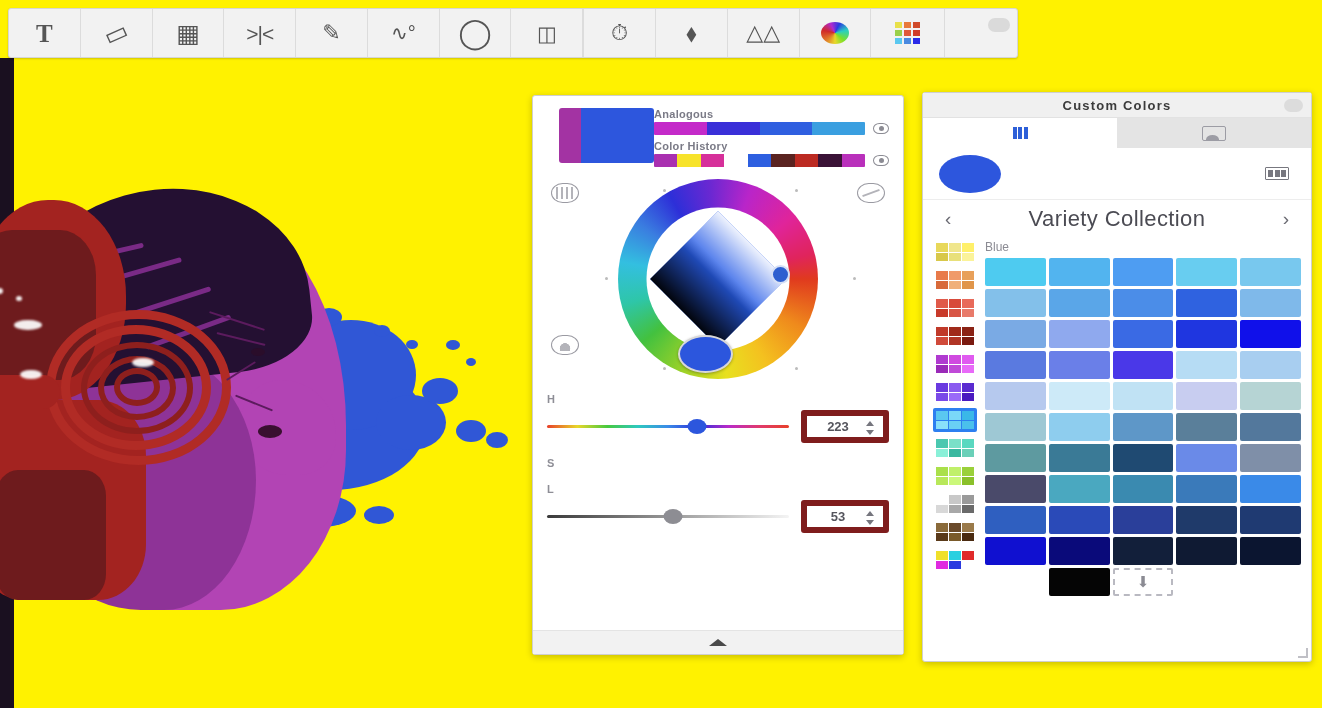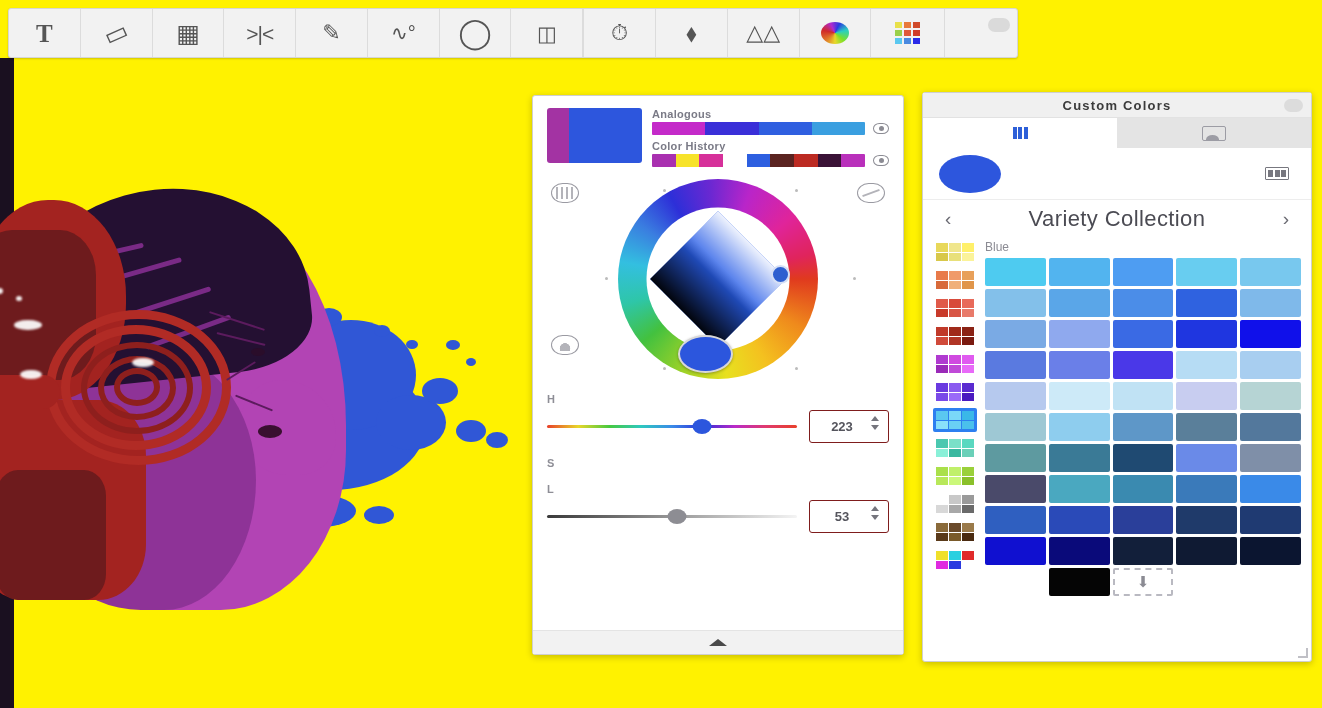--- a/index.html
+++ b/index.html
@@ -96,21 +96,21 @@
     font-size: 13px; font-weight: bold; color: #3b3b3b; letter-spacing: 1.2px;
   }
   .panel-knob {
     position:absolute; right:8px; top:6px; width:19px; height:13px;
     background:#dcdcdc; border-radius:8px;
   }
 
   
   #color-editor { left: 532px; top: 95px; width: 372px; height: 560px; }
 
-  .swatch-row { display:flex; padding: 12px 14px 8px 14px; gap: 10px; }
+  .swatch-row { display:flex; padding: 12px 14px 8px 26px; }
   .cur-swatch { width: 95px; height: 55px; border-radius: 3px; overflow:hidden; display:flex; }
   .cur-swatch .prev { width: 22px; }
   .cur-swatch .now { flex:1; }
 
   .harmony-col { flex:1; display:flex; flex-direction:column; gap: 2px; }
   .harm-label { font-size: 11px; color:#7a7a86; font-weight:bold; letter-spacing:.3px; }
   .harm-line { display:flex; align-items:center; gap:8px; }
   .harm-bar { flex:1; height: 13px; display:flex; border-radius:1px; overflow:hidden; }
   .harm-bar span { flex:1; }
   .eye-ico { width:16px; height:11px; position:relative; flex:none; }
@@ -214,21 +214,21 @@
     background: linear-gradient(to right,#e8402a,#e8d72a,#46c93f,#2ec9bf,#3a8be8,#2f2fd8,#b92ac9,#e03a6e,#e8402a);
   }
   .track.sat { background: linear-gradient(to right,#7b7b80,#2d5fe0); }
   .track.lig { background: linear-gradient(to right,#3a3a3a,#f4f4f4); }
   .knob {
     position:absolute; width: 19px; height: 15px; border-radius:50%;
     background:#2c56dd; transform: translateX(-50%);
   }
   .knob.grey { background:#8d8d93; }
   .spin {
-    width: 80px; height: 33px; border:1px solid #7f1d1d; border-radius:3px;
+    width: 88px; height: 33px; border:6px solid #7f1d1d; border-radius:3px;
     display:flex; align-items:center; position:relative;
   }
   .spin-val {
     flex:1; text-align:center; font-size: 13px; color:#55555d;
     padding-right: 14px; font-weight:bold;
   }
   .spin-arrows { position:absolute; right:9px; top:5px; display:flex; flex-direction:column; gap:4px; }
   .ar { width:0;height:0;border-left:4px solid transparent;border-right:4px solid transparent; }
   .ar.up { border-bottom:5px solid #75757d; }
   .ar.dn { border-top:5px solid #75757d; }

